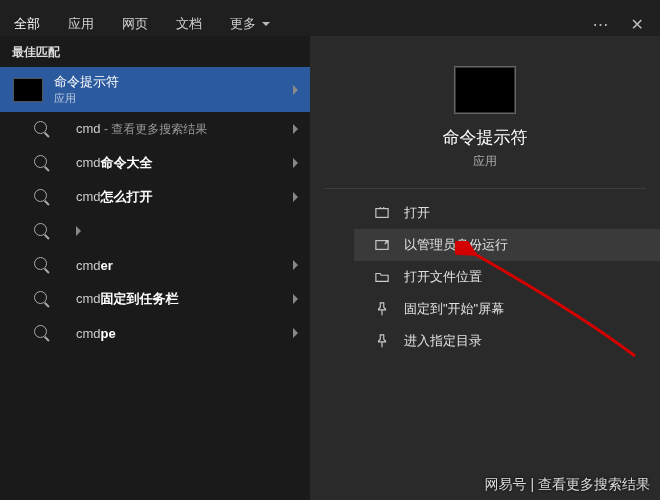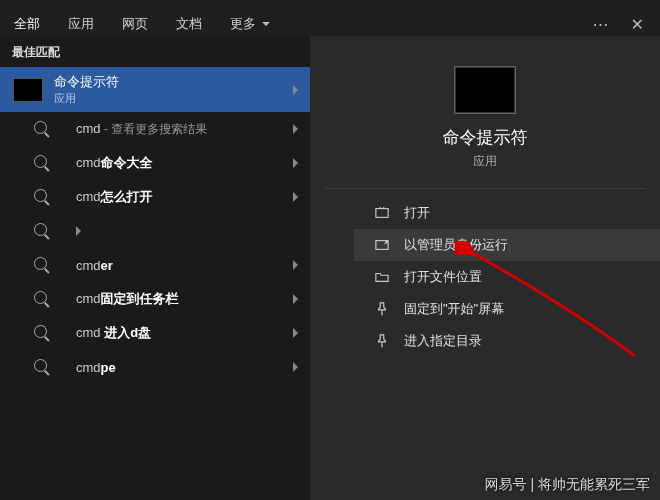--- a/index.html
+++ b/index.html
@@ -223,25 +223,20 @@
           <div class="search-text"><span>cmd</span><span class="hl">er</span><span class="suffix"></span></div>
           <div class="chevron-right"></div>
         </div>
         <div class="search-row">
           <div class="icon-box"><span class="search-icon"></span></div>
           <div class="search-text"><span>cmd</span><span class="hl">固定到任务栏</span><span class="suffix"></span></div>
           <div class="chevron-right"></div>
         </div>
         <div class="search-row">
           <div class="icon-box"><span class="search-icon"></span></div>
-          <div class="search-text"><span>cmd </span><span class="hl">进入d盘</span><span class="suffix"></span></div>
-          <div class="chevron-right"></div>
-        </div>
-        <div class="search-row">
-          <div class="icon-box"><span class="search-icon"></span></div>
           <div class="search-text"><span>cmd</span><span class="hl">pe</span><span class="suffix"></span></div>
           <div class="chevron-right"></div>
         </div>
       </div>
   </div>
 
   <div class="right">
     <div class="detail-head">
       <div class="detail-thumb"></div>
       <div class="detail-title">命令提示符</div>
@@ -295,15 +290,15 @@
 
     <svg class="arrow-annotation" viewBox="0 0 200 150">
       <defs>
         <marker id="ah" markerWidth="10" markerHeight="10" refX="2" refY="5" orient="auto">
           <path d="M0,5 L10,0 L10,10 z" fill="#d40000"></path>
         </marker>
       </defs>
       <path d="M180,115 Q120,70 18,12" stroke="#d40000" stroke-width="3" fill="none" marker-end="url(#ah)"></path>
     </svg>
 
-    <div class="watermark">网易号 | 将帅无能累死三军</div>
+    <div class="watermark">网易号 | 查看更多搜索结果</div>
   </div>
 </div>
 
 </body></html>

